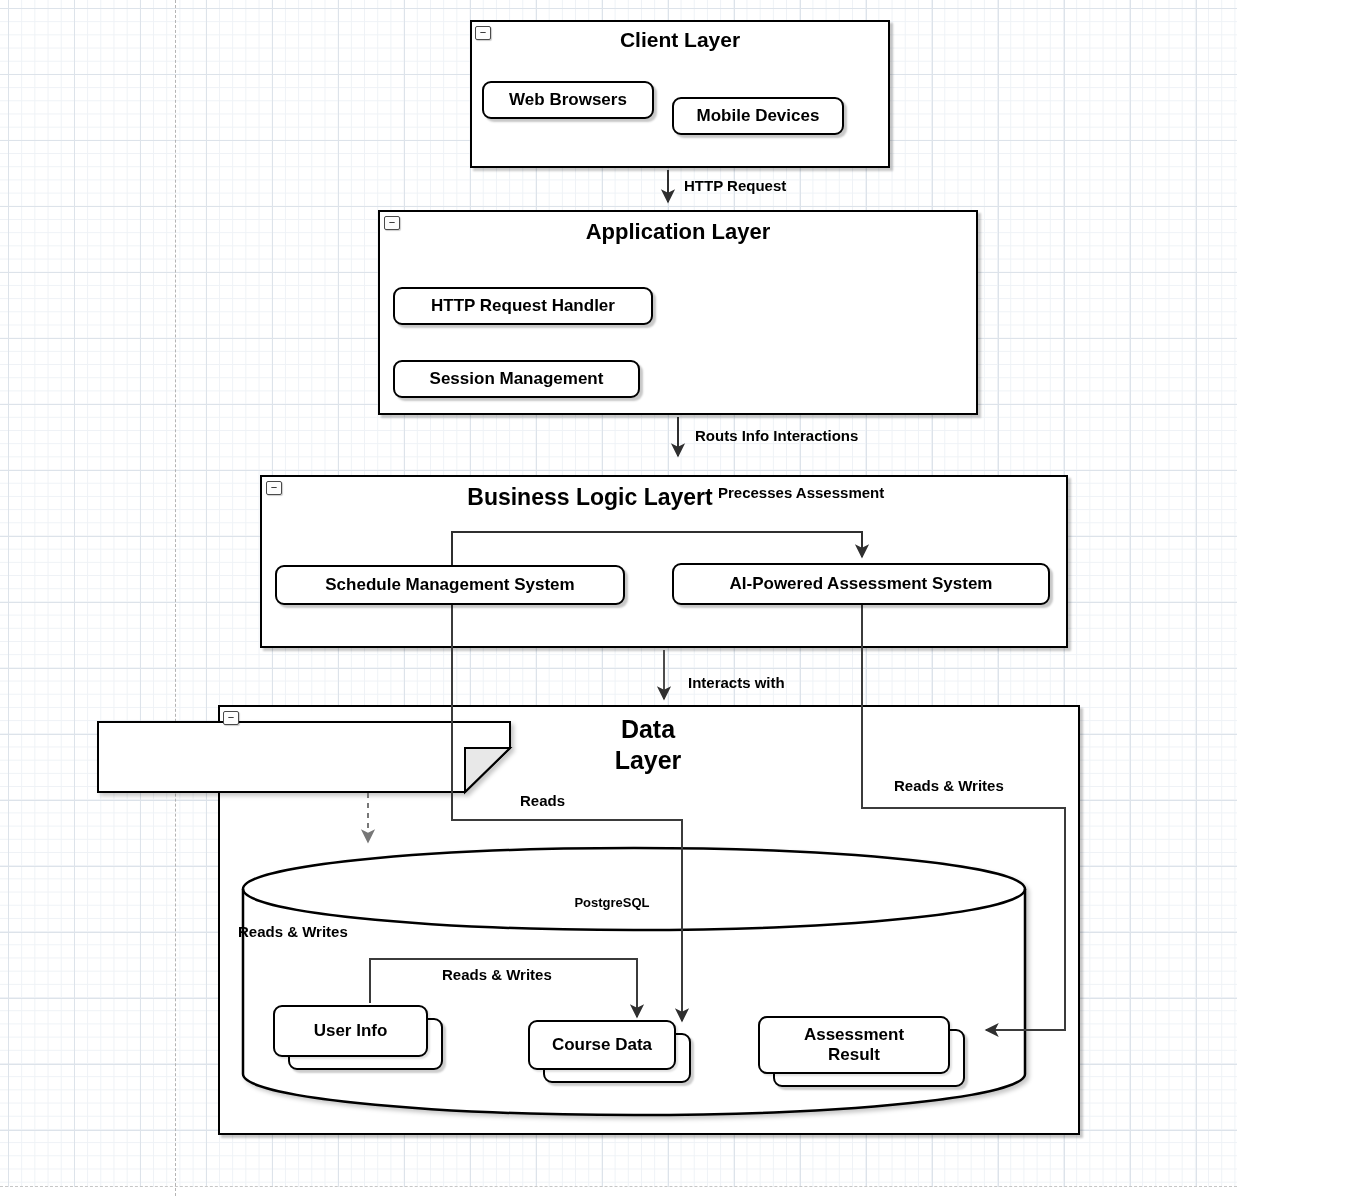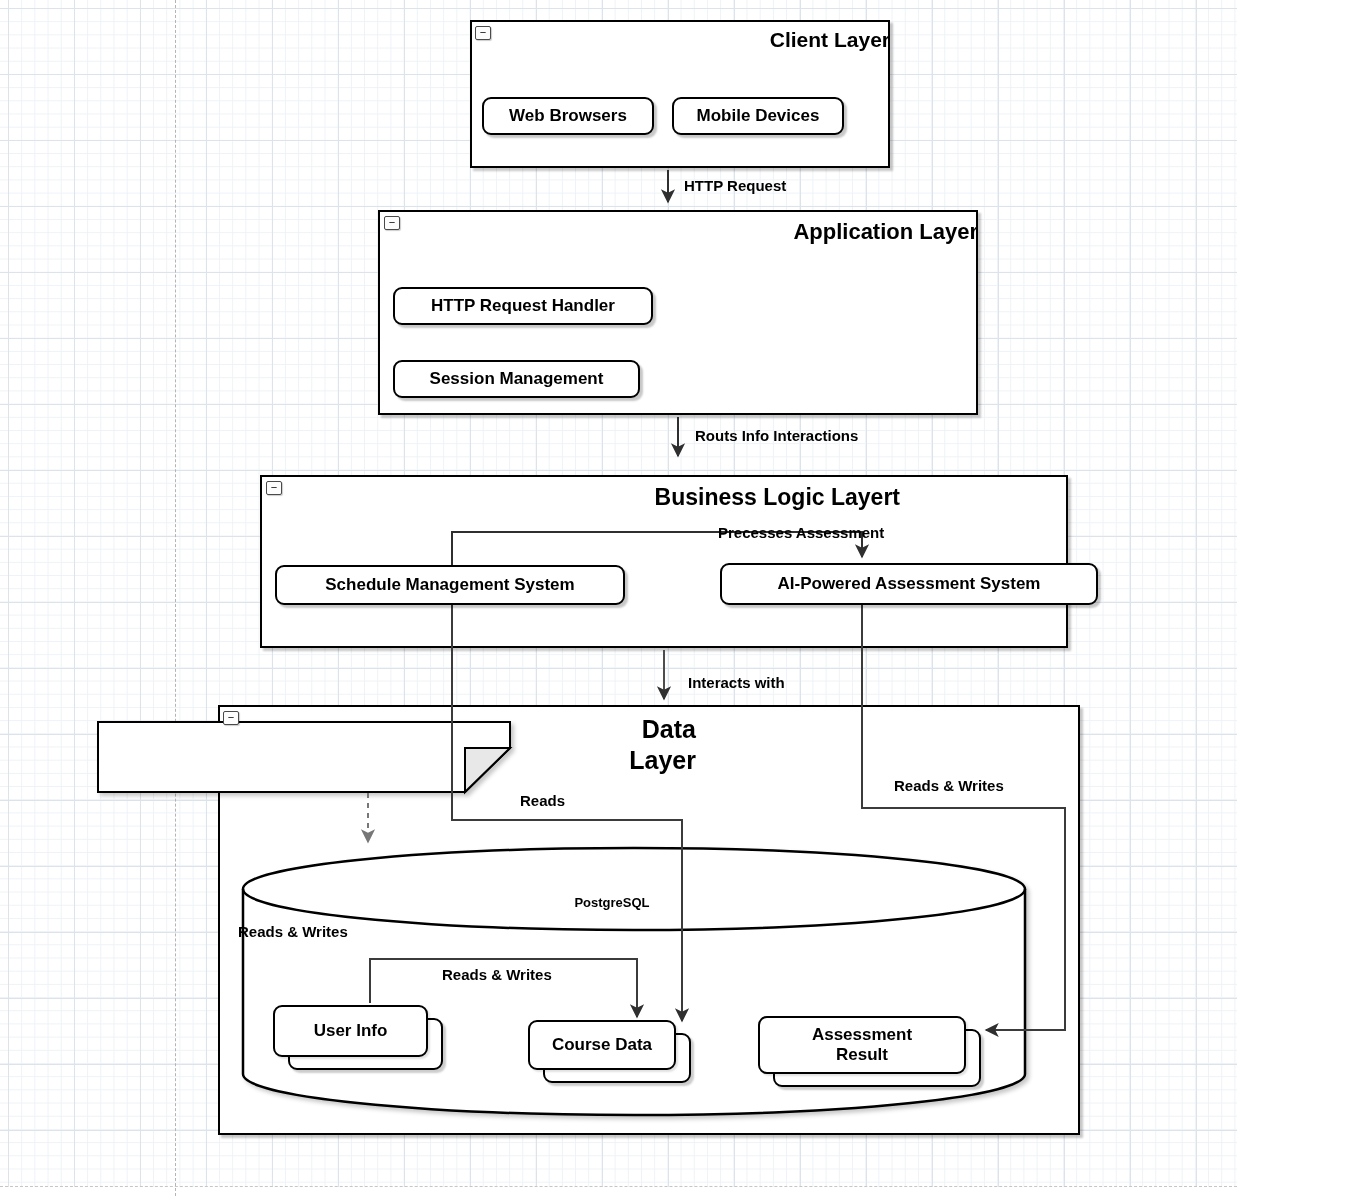--- a/index.html
+++ b/index.html
@@ -14,21 +14,21 @@
       linear-gradient(#eef2f6 1px, transparent 1px),
       linear-gradient(90deg, #eef2f6 1px, transparent 1px);
     background-size: 66px 66px, 66px 66px, 13.2px 13.2px, 13.2px 13.2px;
     background-position: 8px 8px;
   }
   .white-cover { position:absolute; background:#ffffff; z-index:0; }
   .page-divider-v { position:absolute; left:175px; top:0; height:1196px; width:0; border-left:1px dashed #b4b4b4; z-index:0; }
   .page-divider-h { position:absolute; left:0; top:1186px; width:1237px; height:0; border-top:1px dashed #c6c6c6; z-index:0; }
 
   .container-box { position:absolute; background:#ffffff; border:2px solid #000; box-shadow:3px 3px 2px rgba(0,0,0,0.22); z-index:1; }
-  .container-title { position:absolute; text-align:right; font-weight:bold; z-index:2; }
+  .container-title { position:absolute; text-align:center; font-weight:bold; z-index:2; }
   .collapse { position:absolute; width:16px; height:14px; border:1px solid #4a4a4a; border-radius:2px; background:#fdfdfd; font-size:11px; line-height:11px; text-align:center; z-index:3; box-shadow:1px 1px 1px rgba(0,0,0,0.2); cursor:pointer; }
 
   .node { position:absolute; background:#ffffff; border:2px solid #000; border-radius:9px; display:flex; align-items:center; justify-content:center; font-weight:bold; font-size:17px; text-align:center; box-shadow:3px 3px 2px rgba(0,0,0,0.22); z-index:3; }
 
   .stack { position:absolute; z-index:3; }
   .stack .back { position:absolute; left:15px; top:13px; width:100%; height:100%; background:#ffffff; border:2px solid #000; border-radius:9px; box-shadow:3px 3px 2px rgba(0,0,0,0.2); }
   .stack .front { position:absolute; left:0; top:0; width:100%; height:100%; background:#ffffff; border:2px solid #000; border-radius:9px; display:flex; align-items:center; justify-content:center; font-weight:bold; font-size:17px; text-align:center; box-shadow:2px 2px 2px rgba(0,0,0,0.12); }
 
   .edge-label { position:absolute; font-weight:bold; font-size:15px; white-space:nowrap; z-index:4; }
   .overlay { position:absolute; left:0; top:0; z-index:2; pointer-events:none; }
@@ -85,50 +85,50 @@
     <polyline points="678,417 678,456" fill="none" stroke="#2f2f2f" stroke-width="2" marker-end="url(#arr)"></polyline>
     <polyline points="452,565 452,532 862,532 862,557" fill="none" stroke="#2f2f2f" stroke-width="2" marker-end="url(#arr)"></polyline>
     <polyline points="664,650 664,699" fill="none" stroke="#4d4d4d" stroke-width="2" marker-end="url(#arr)"></polyline>
     <polyline points="452,605 452,820 682,820 682,1021" fill="none" stroke="#3b3b3b" stroke-width="2" marker-end="url(#arr)"></polyline>
     <polyline points="862,605 862,808 1065,808 1065,1030 986,1030" fill="none" stroke="#3b3b3b" stroke-width="2" marker-end="url(#arr)"></polyline>
     <polyline points="370,1003 370,959 637,959 637,1017" fill="none" stroke="#3b3b3b" stroke-width="2" marker-end="url(#arr)"></polyline>
     <polyline points="368,793 368,842" fill="none" stroke="#777777" stroke-width="2" stroke-dasharray="5,5" marker-end="url(#arrg)"></polyline>
   </svg>
 
 
-  <div class="node" style="left:482px; top:97px; width:172px; height:38px;">Web Browsers</div>
+  <div class="node" style="left:482px; top:81px; width:172px; height:38px;">Web Browsers</div>
   <div class="node" style="left:672px; top:97px; width:172px; height:38px;">Mobile Devices</div>
 
   <div class="node" style="left:393px; top:287px; width:260px; height:38px;">HTTP Request Handler</div>
   <div class="node" style="left:393px; top:360px; width:247px; height:38px;">Session Management</div>
 
   <div class="node" style="left:275px; top:565px; width:350px; height:40px;">Schedule Management System</div>
-  <div class="node" style="left:672px; top:563px; width:378px; height:42px;margin-left:48px;">AI-Powered Assessment System</div>
+  <div class="node" style="left:672px; top:563px; width:378px; height:42px;">AI-Powered Assessment System</div>
 
   <div class="db-label">PostgreSQL</div>
 
   <div class="stack" style="left:273px; top:1005px; width:155px; height:52px;padding-left:23px;">
     <div class="back"></div>
     <div class="front">User Info</div>
   </div>
 
   <div class="stack" style="left:528px; top:1020px; width:148px; height:50px;padding-left:37px;">
     <div class="back"></div>
     <div class="front">Course Data</div>
   </div>
 
-  <div class="stack" style="left:758px; top:1016px; width:208px; height:58px;">
+  <div class="stack" style="left:758px; top:1016px; width:192px; height:58px;">
     <div class="back"></div>
     <div class="front">
         <span style="width:130px;">Assessment Result</span>
       </div>
   </div>
 
   <div class="edge-label" style="left:684px; top:177px;">HTTP Request</div>
   <div class="edge-label" style="left:695px; top:427px;">Routs Info Interactions</div>
-  <div class="edge-label" style="left:718px; top:524px;">Precesses Assessment</div>
+  <div class="edge-label" style="left:718px; top:484px;">Precesses Assessment</div>
   <div class="edge-label" style="left:688px; top:674px;">Interacts with</div>
   <div class="edge-label" style="left:520px; top:792px;">Reads</div>
   <div class="edge-label" style="left:894px; top:777px;">Reads &amp; Writes</div>
   <div class="edge-label" style="left:238px; top:923px;">Reads &amp; Writes</div>
   <div class="edge-label" style="left:442px; top:966px;">Reads &amp; Writes</div>
 
 </div>
 
 </body></html>

